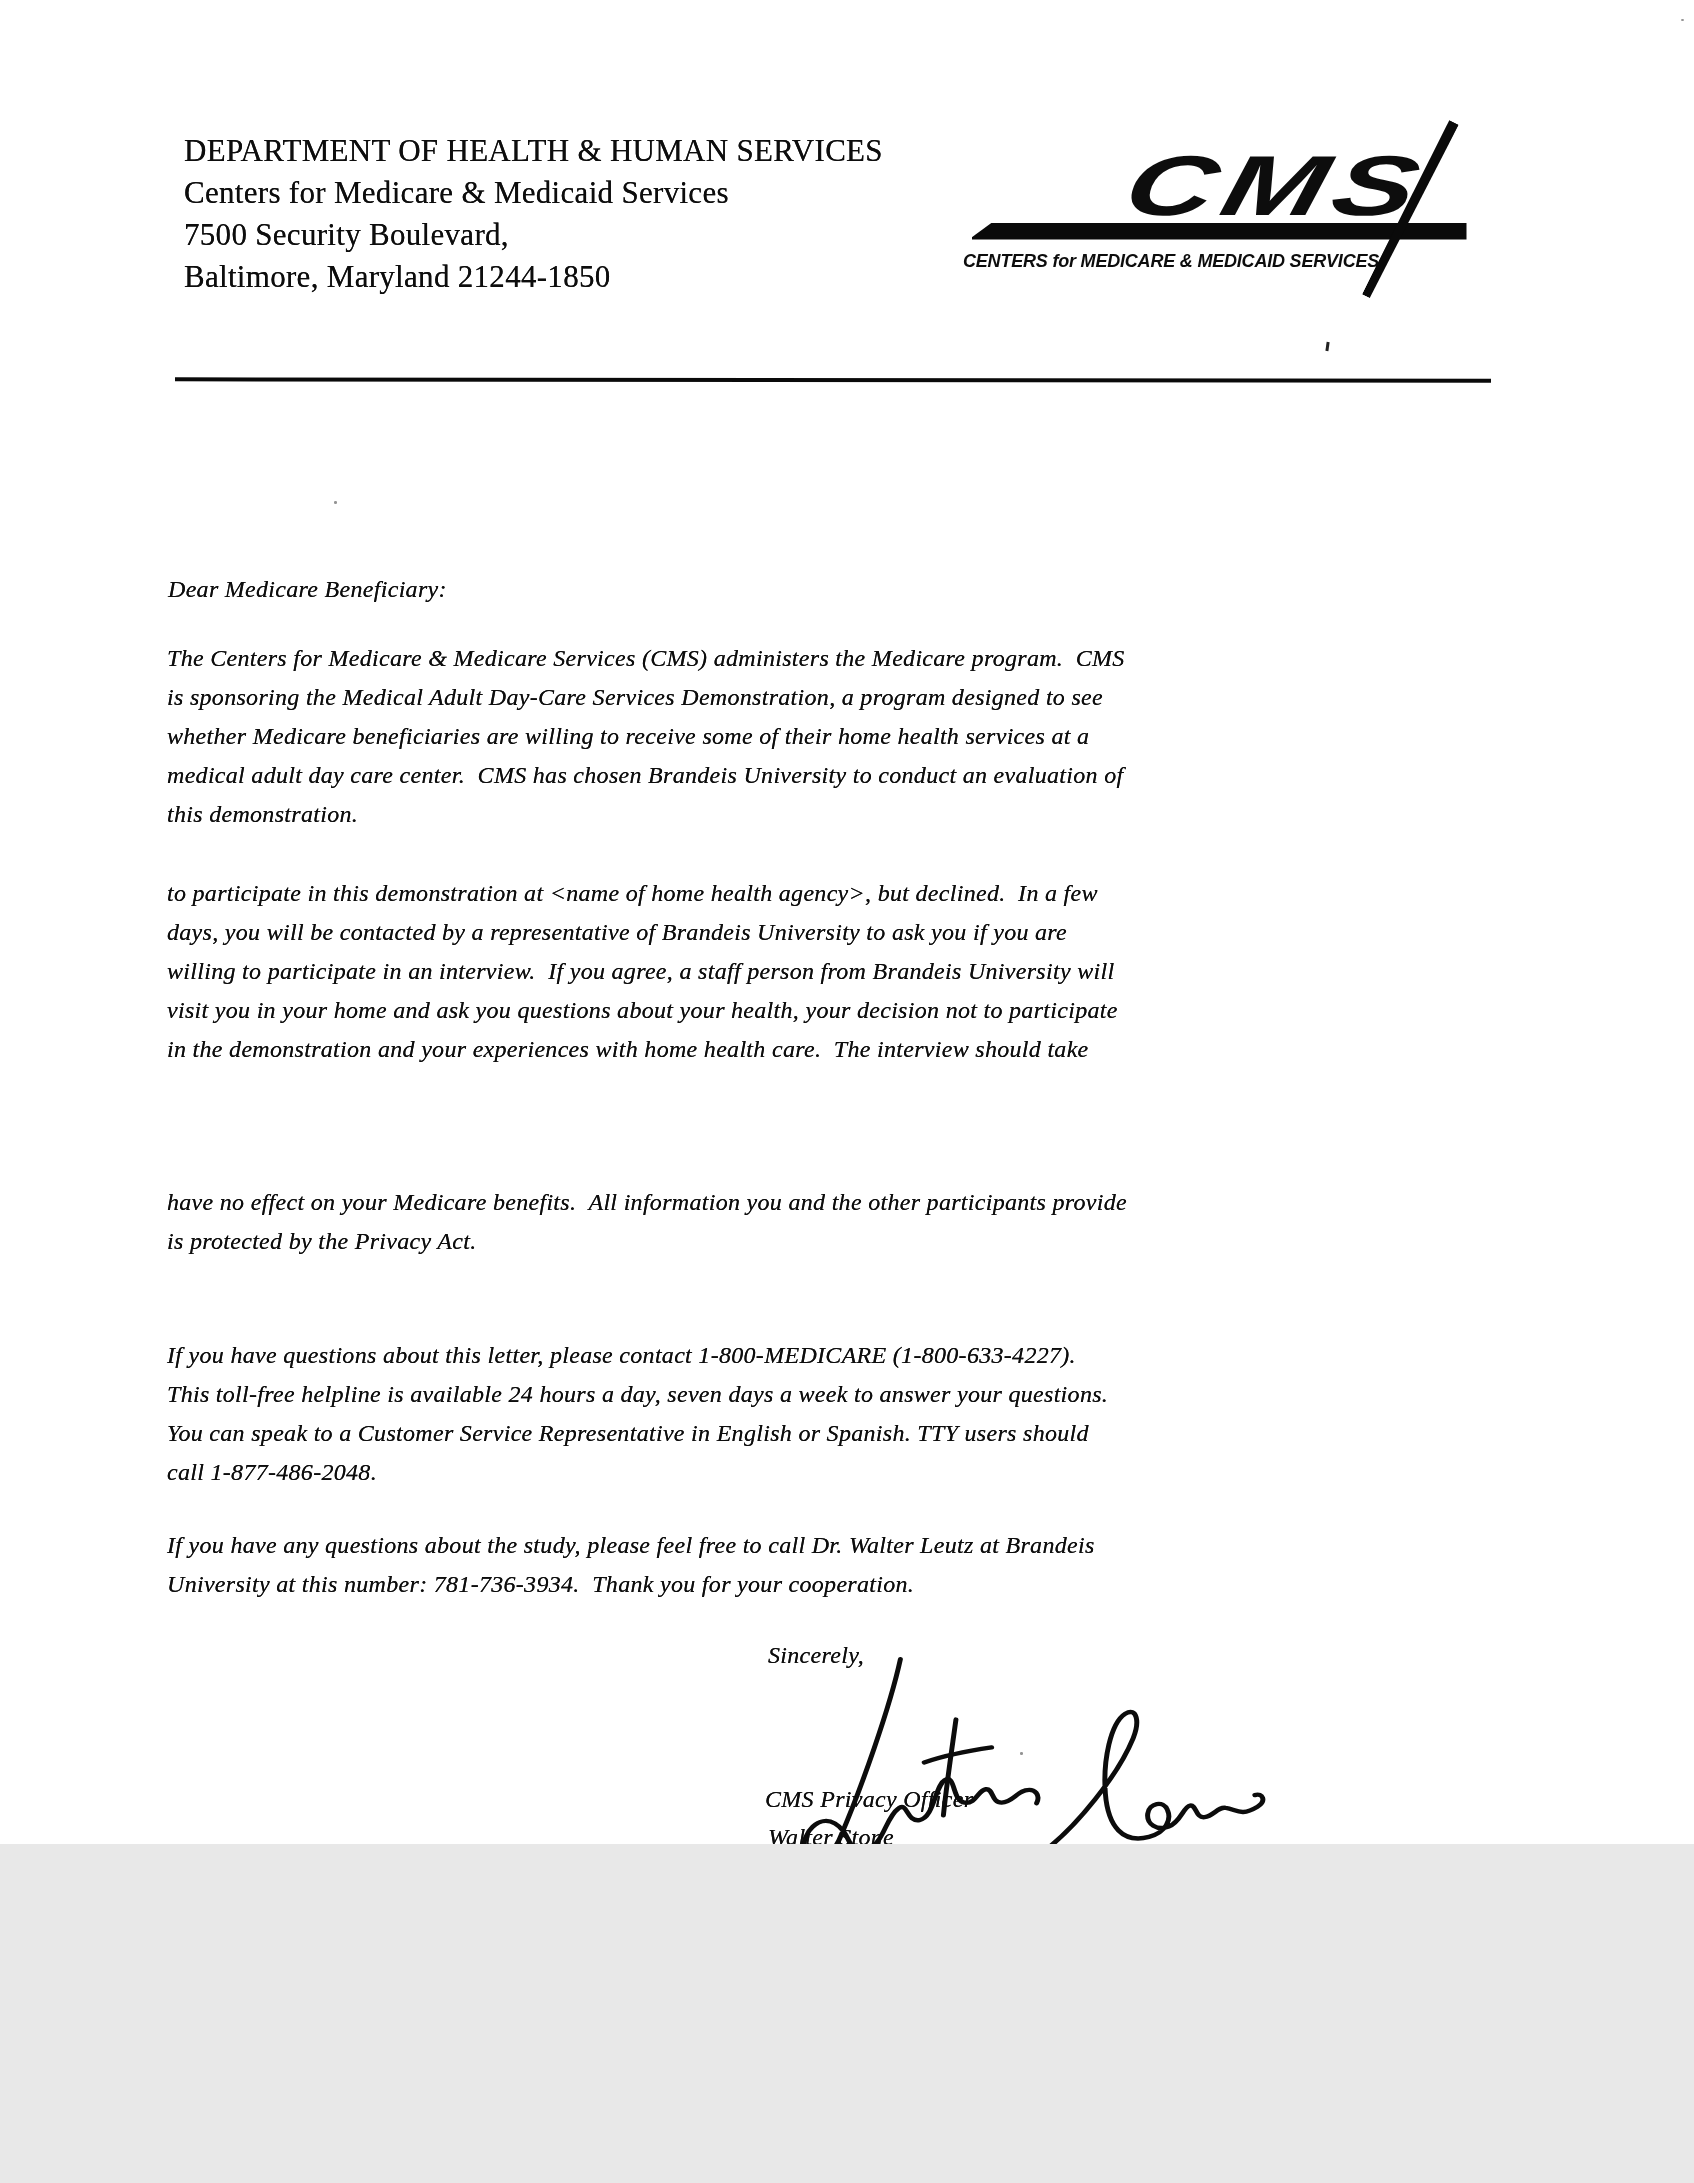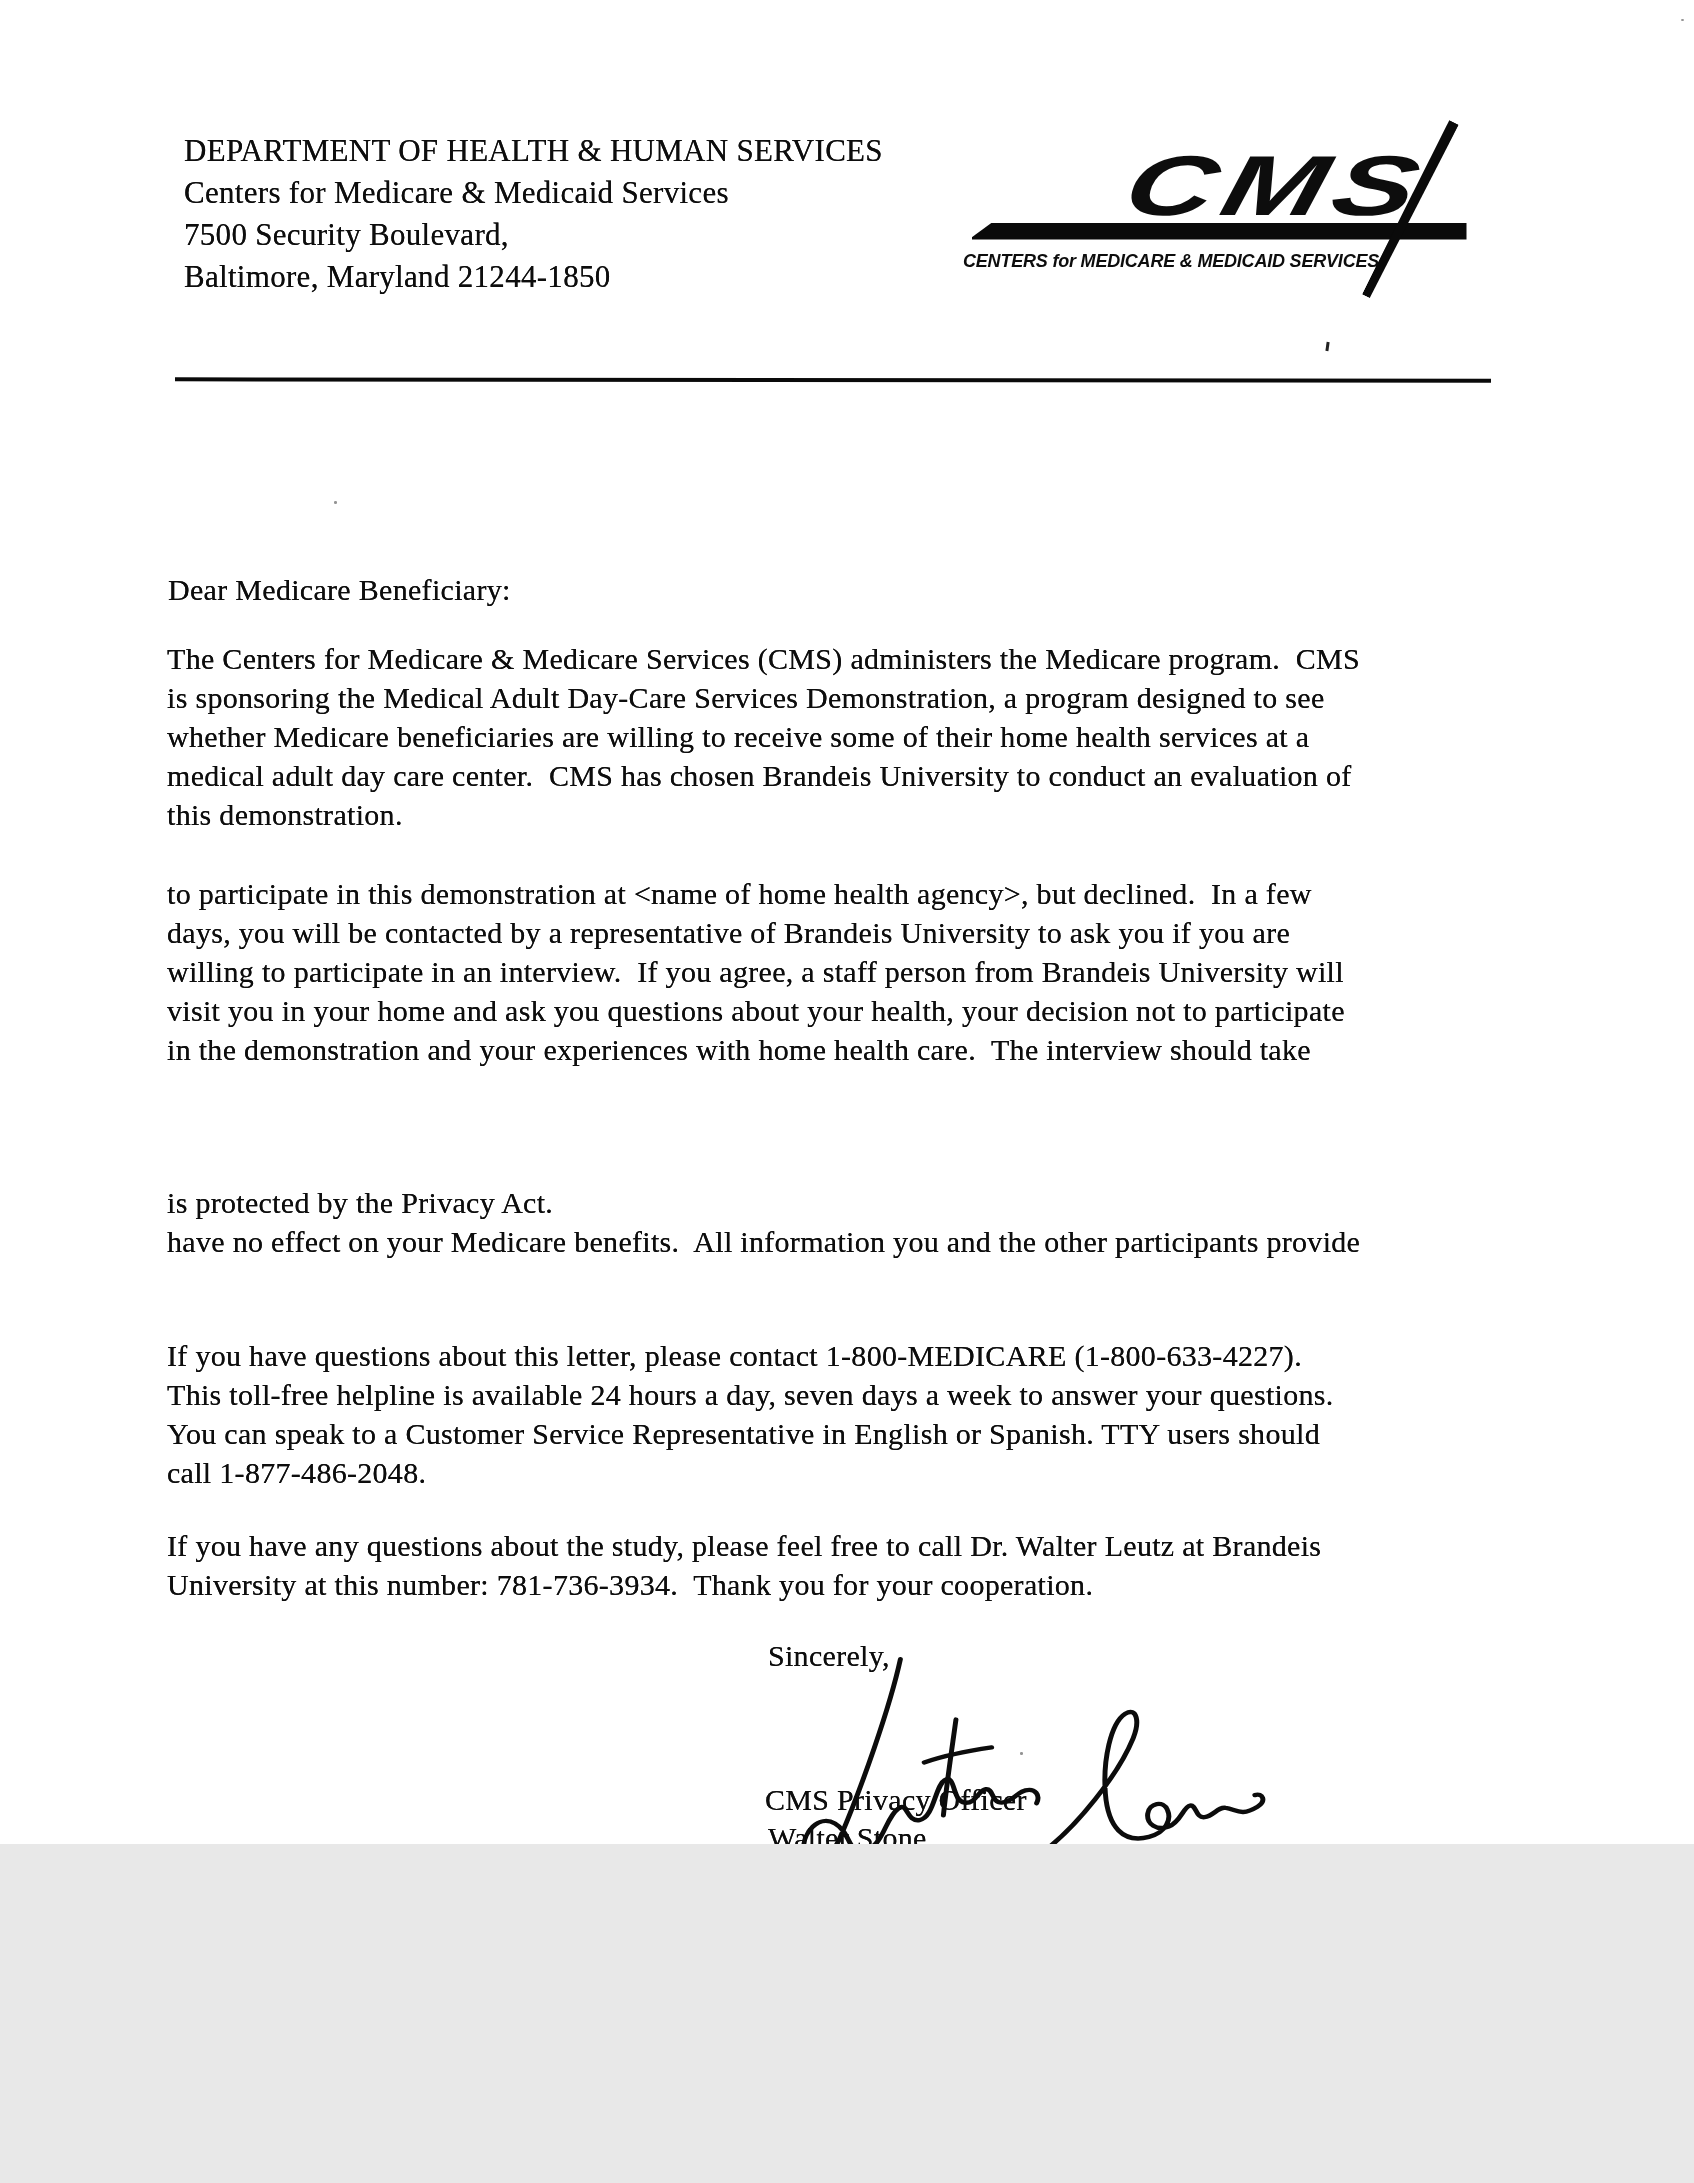--- a/index.html
+++ b/index.html
@@ -42,21 +42,21 @@
     position:absolute;left:10px;top:145px;
     font-family:"Liberation Sans","DejaVu Sans",sans-serif;
     font-weight:700;font-style:italic;
     font-size:18px;letter-spacing:-0.2px;white-space:pre;
     text-shadow:none;
   }
   .logo-tick{position:absolute;left:373px;top:236px;width:2.6px;height:9.3px;background:#222;transform:rotate(8deg);}
   
   .rule{position:absolute;left:175px;top:378px;width:1316px;height:4px;background:#0a0a0a;transform:rotate(.06deg);}
   
-  .line{font-size:30px;line-height:39px;letter-spacing:0.3px;white-space:pre;}
+  .line{font-size:24px;line-height:39px;letter-spacing:0.3px;white-space:pre;font-style:italic;}
   .salutation{position:absolute;left:168px;top:570px;}
   .para{position:absolute;left:167px;}
   .p1{top:639px;}
   .p2{top:874px;}
   .p3{top:1183px;}
   .p4{top:1336px;}
   .p5{top:1526px;}
   
   .valediction{position:absolute;left:768px;top:1636px;}
   .signature{position:absolute;left:747px;top:1651px;}
@@ -104,22 +104,22 @@
 
   <section class="para p2">
     <div class="line">to participate in this demonstration at &lt;name of home health agency&gt;, but declined.  In a few</div>
     <div class="line">days, you will be contacted by a representative of Brandeis University to ask you if you are</div>
     <div class="line">willing to participate in an interview.  If you agree, a staff person from Brandeis University will</div>
     <div class="line">visit you in your home and ask you questions about your health, your decision not to participate</div>
     <div class="line">in the demonstration and your experiences with home health care.  The interview should take</div>
   </section>
 
   <section class="para p3">
+    <div class="line">have no effect on your Medicare benefits.  All information you and the other participants provide</div>
     <div class="line">is protected by the Privacy Act.</div>
-    <div class="line">have no effect on your Medicare benefits.  All information you and the other participants provide</div>
   </section>
 
   <section class="para p4">
     <div class="line">If you have questions about this letter, please contact 1-800-MEDICARE (1-800-633-4227).</div>
     <div class="line">This toll-free helpline is available 24 hours a day, seven days a week to answer your questions.</div>
     <div class="line">You can speak to a Customer Service Representative in English or Spanish. TTY users should</div>
     <div class="line">call 1-877-486-2048.</div>
   </section>
 
   <section class="para p5">

